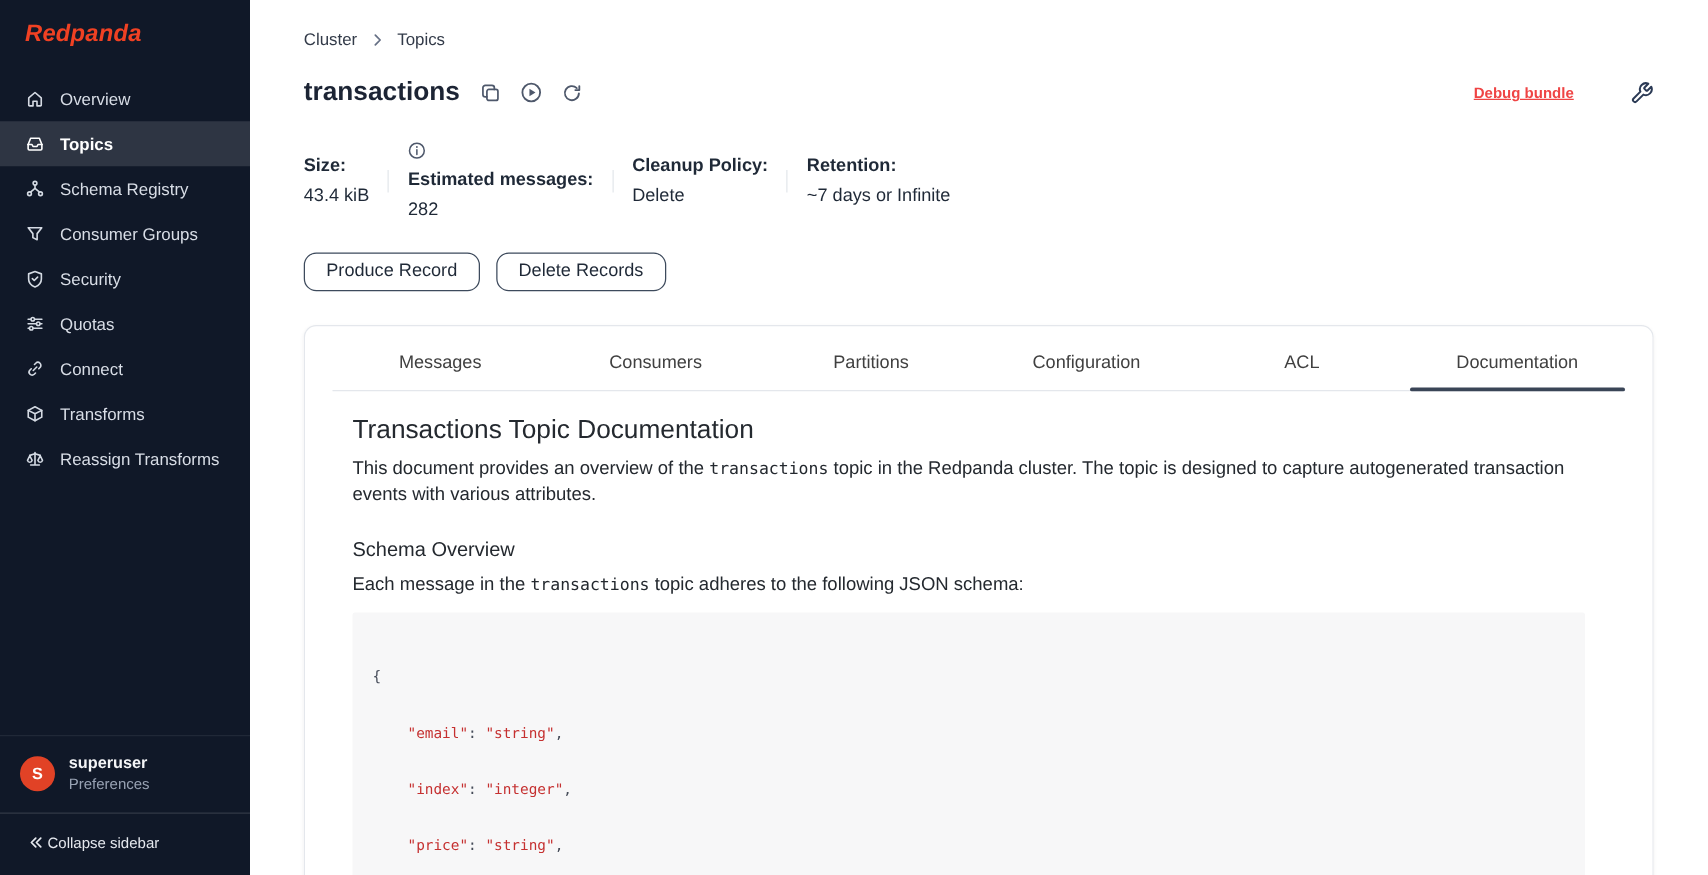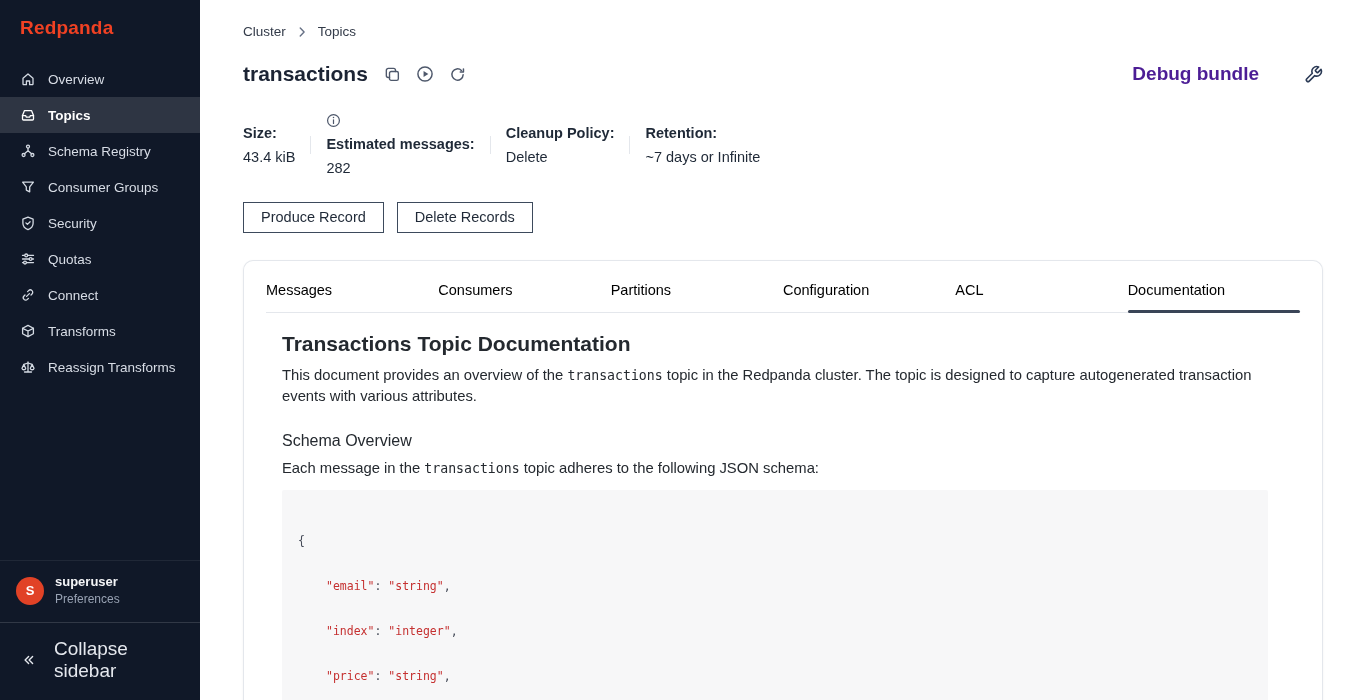--- a/index.html
+++ b/index.html
@@ -11,21 +11,21 @@
     color:#24292F;
   }
   
   .sidebar {
     width:200px; min-width:200px; height:700px;
     background:#101828; color:#E4E8EF;
     display:flex; flex-direction:column;
   }
   .logo {
     padding:17px 20px 16px;
-    color:#F04123; font-weight:700; font-size:19px; letter-spacing:.2px;
+    color:#F04123; font-weight:700; font-size:19px; letter-spacing:.2px;font-style:italic;
   }
   .nav { flex:1 1 auto; padding-top:6px; }
   .nav-item {
     display:flex; align-items:center; gap:12px;
     height:36px; padding:0 20px;
     font-size:13.5px; color:#D8DDE6; cursor:pointer;
   }
   .nav-item.active { background:rgba(255,255,255,.13); color:#FFFFFF; font-weight:700; }
   .nav-item svg { flex:0 0 auto; }
   .user-block {
@@ -36,70 +36,70 @@
   .avatar {
     width:28px; height:28px; border-radius:50%;
     background:#E14226; color:#fff; font-size:13px; font-weight:700;
     display:flex; align-items:center; justify-content:center;
   }
   .user-name { font-size:13px; font-weight:700; color:#F4F5F7; line-height:16px; }
   .user-pref { font-size:12px; color:#98A2B3; line-height:15px; margin-top:2px; cursor:pointer; }
   .collapse-row {
     border-top:1px solid rgba(255,255,255,.14);
     padding:15px 20px 18px;
-    display:flex; align-items:center; gap:18px;
-    font-size:19px; color:#E5E8EE; cursor:pointer;
+    display:flex; align-items:center; gap:2px;
+    font-size:12px; color:#E5E8EE; cursor:pointer;
   }
   
   .main { flex:1 1 auto; padding:0 43px; overflow:hidden; }
   .breadcrumb {
     margin-top:24px; display:flex; align-items:center; gap:9px;
     font-size:13.5px; color:#333B49;
   }
   .crumb { cursor:pointer;text-align:right; }
   .titlebar { margin-top:23px; display:flex; align-items:center; }
   .page-title { font-size:21px; font-weight:700; color:#1C2434; }
   .title-icons { display:flex; align-items:center; gap:15px; margin-left:16px; }
   .icon-btn { display:flex; align-items:center; cursor:pointer; }
   .debug { margin-left:auto; display:flex; align-items:center; gap:45px; }
-  .debug-label { font-size:19px; font-weight:600; color:#4c1d95; cursor:pointer; }
+  .debug-label { font-size:12px; font-weight:600; color:#ef4444; cursor:pointer;text-decoration:underline; }
   .stats {
     margin-top:27px; display:flex; align-items:center; gap:15px;
     font-size:14.5px; color:#1F2937;
   }
   .stat { display:flex; align-items:flex-start; gap:8px; white-space:nowrap;flex-direction:column; }
   .stat-label { font-weight:700; }
   .vdiv { width:1px; height:18px; background:#E4E7EC; }
   .actions { margin-top:26px; display:flex; gap:13px; }
   .btn {
     font-family:inherit; font-size:14.5px; font-weight:500; color:#1F2937;
-    background:#fff; border:1px solid #3D4A5C; border-radius:0;
+    background:#fff; border:1px solid #3D4A5C; border-radius:10px;
     padding:6px 17px; cursor:pointer; line-height:17px;
   }
   
   .card {
     margin-top:27px; height:640px;
     background:#fff; border:1px solid #E4E7EC; border-bottom:none;
     border-radius:10px 10px 0 0;
     box-shadow:0 1px 3px rgba(16,24,40,.05);
   }
   .tabbar {
     display:flex; margin:8px 22px 0; border-bottom:1px solid #E4E7EC;
   }
   .tab {
-    flex:1 1 0; text-align:left; padding:13px 0 14px;
-    font-size:14.5px; color:#000000; cursor:pointer; position:relative;
+    flex:1 1 0; text-align:center; padding:13px 0 14px;
+    font-size:14.5px; color:#404040; cursor:pointer; position:relative;
   }
   .tab.active::after {
     content:""; position:absolute; left:0; right:0; bottom:-1px;
     height:3px; background:#3A4557; border-radius:2px;
   }
   
   .doc { padding:19px 54px 0 38px; }
-  .doc-title { font-size:21px; font-weight:700; color:#24292F; margin:0 0 9px; }
+  .doc-title { font-size:21px; font-weight:400; color:#24292F; margin:0 0 9px; }
   .para { font-size:14.8px; line-height:21px; margin:0; color:#24292F; }
   .inline-code { font-family:"DejaVu Sans Mono", monospace; font-size:13.2px; }
   .h2 { font-size:16px; font-weight:400; margin:25px 0 8px; color:#24292F; }
   .codeblock {
     margin-top:11px; background:#F7F7F8; border-radius:2px;
     padding:14px 16px; font-family:"DejaVu Sans Mono", monospace;
     font-size:11.5px; line-height:15px; color:#454B58; white-space:pre;
   }
   .cl-indent { padding-left:28px; }
   .red { color:#C53030; }

